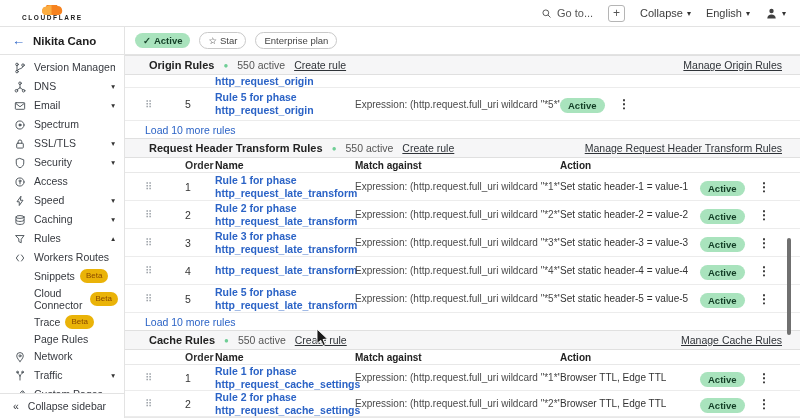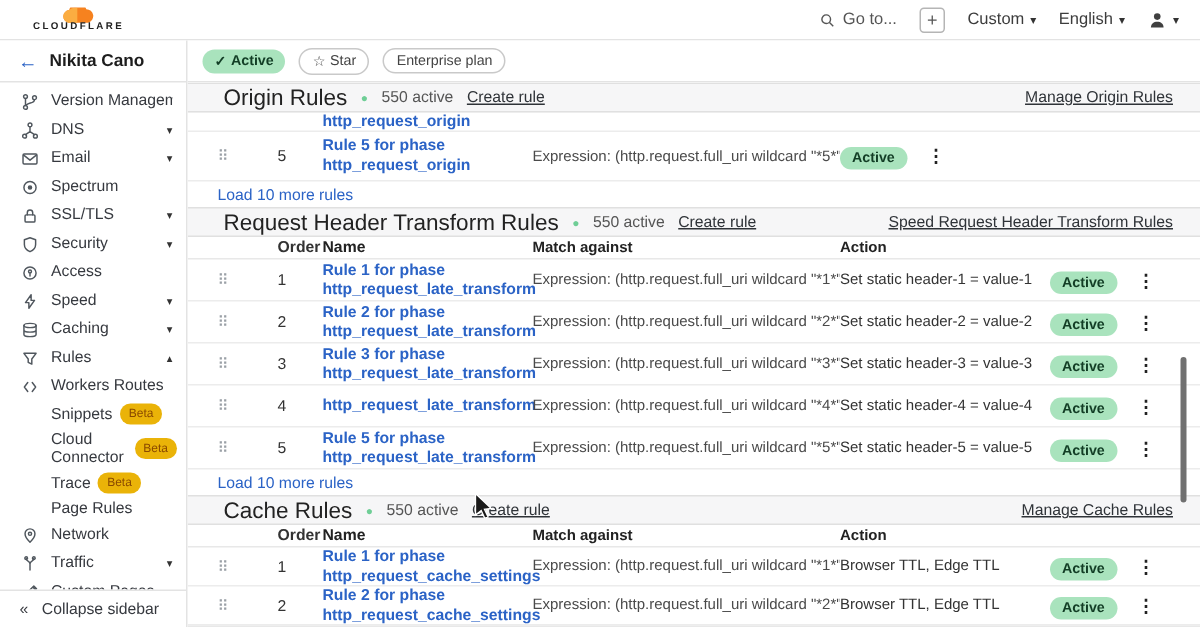--- a/index.html
+++ b/index.html
@@ -51,21 +51,21 @@
   .badge { border-radius:7px; font-size:8px; padding:1px 6px; font-weight:bold; }
   .badge-new { background:#cdddf9; color:#2f5ec4; }
   .badge-beta { background:#eab308; color:#8a4a00; font-weight:normal; }
   .collapse { position:absolute; bottom:0; left:0; right:0; border-top:1px solid #e3e3e3;
               display:flex; align-items:center; gap:9px; padding:6px 13px; font-size:10.5px; color:#36393f; background:#fff; }
 
   
   .content { flex:1; overflow:hidden; background:#fff; }
   .sec-head { height:20px; display:flex; align-items:center; gap:9px; padding:0 18px 0 24px;
               background:#f6f6f7; border-top:1px solid #e0e0e0; border-bottom:1px solid #e0e0e0; }
-  .sec-title { font-size:15px; font-weight:normal; color:#222; }
+  .sec-title { font-size:11px; font-weight:bold; color:#222; }
   .dot { color:#6fce96; font-size:8px; }
   .sec-count { font-size:10.5px; color:#555; }
   .sec-link { font-size:10.5px; color:#2f3338; text-decoration:underline; cursor:pointer; }
   .sec-manage { margin-left:auto; }
   .colhead, .trow { display:flex; align-items:center; padding:0 18px 0 20px; }
   .colhead { height:15px; font-size:10px; font-weight:bold; color:#222; border-bottom:1px solid #e8e8e8; }
   .trow { border-bottom:1px solid #ececec; }
   .c-drag   { width:26px; flex:none; color:#9aa0a6; font-size:10px; }
   .c-order  { width:44px; flex:none; font-size:10.5px; color:#333; padding-left:14px; }
   .c-name   { width:140px; flex:none; font-size:10.5px; font-weight:bold; color:#2b63c6; line-height:13px; cursor:pointer; }
@@ -104,21 +104,21 @@
     <div class="top-right">
       <span class="goto">
         <svg width="11" height="11" viewBox="0 0 16 16">
           <circle cx="7" cy="7" r="4.2" fill="none" stroke="#555" stroke-width="1.4"></circle>
           <line x1="10.2" y1="10.2" x2="13.8" y2="13.8" stroke="#555" stroke-width="1.4"></line>
         </svg>
         <span>Go to...</span>
       </span>
       <span class="plusbtn">+</span>
       <span class="menu-item">
-        <span>Custom</span>
+        <span>Collapse</span>
         <span class="chev">▾</span>
       </span>
       <span class="menu-item">
         <span>English</span>
         <span class="chev">▾</span>
       </span>
       <span class="menu-item">
         <svg width="13" height="13" viewBox="0 0 16 16">
           <circle cx="8" cy="5" r="2.7" fill="#404040"></circle>
           <path d="M2.8 14 c0-3.2 2.4-4.8 5.2-4.8 s5.2 1.6 5.2 4.8 Z" fill="#404040"></path>
@@ -341,21 +341,21 @@
           <span class="c-status"><span class="pill pill-green">Active</span></span>
           <span class="c-kebab">⋮</span>
         </div>
         <div class="loadmore">Load 10 more rules</div>
 
         <div class="sec-head">
           <span class="sec-title">Request Header Transform Rules</span>
           <span class="dot">●</span>
           <span class="sec-count">550 active</span>
           <span class="sec-link">Create rule</span>
-          <span class="sec-link sec-manage">Speed Request Header Transform Rules</span>
+          <span class="sec-link sec-manage">Manage Request Header Transform Rules</span>
         </div>
         <div class="colhead">
           <span class="c-drag"></span>
           <span class="c-order">Order</span>
           <span class="c-name" style="color:#222;font-weight:bold">Name</span>
           <span class="c-match" style="color:#222;font-weight:bold">Match against</span>
           <span class="c-action" style="color:#222;font-weight:bold">Action</span>
           <span class="c-status"></span>
             <span class="c-kebab"></span>
         </div>

